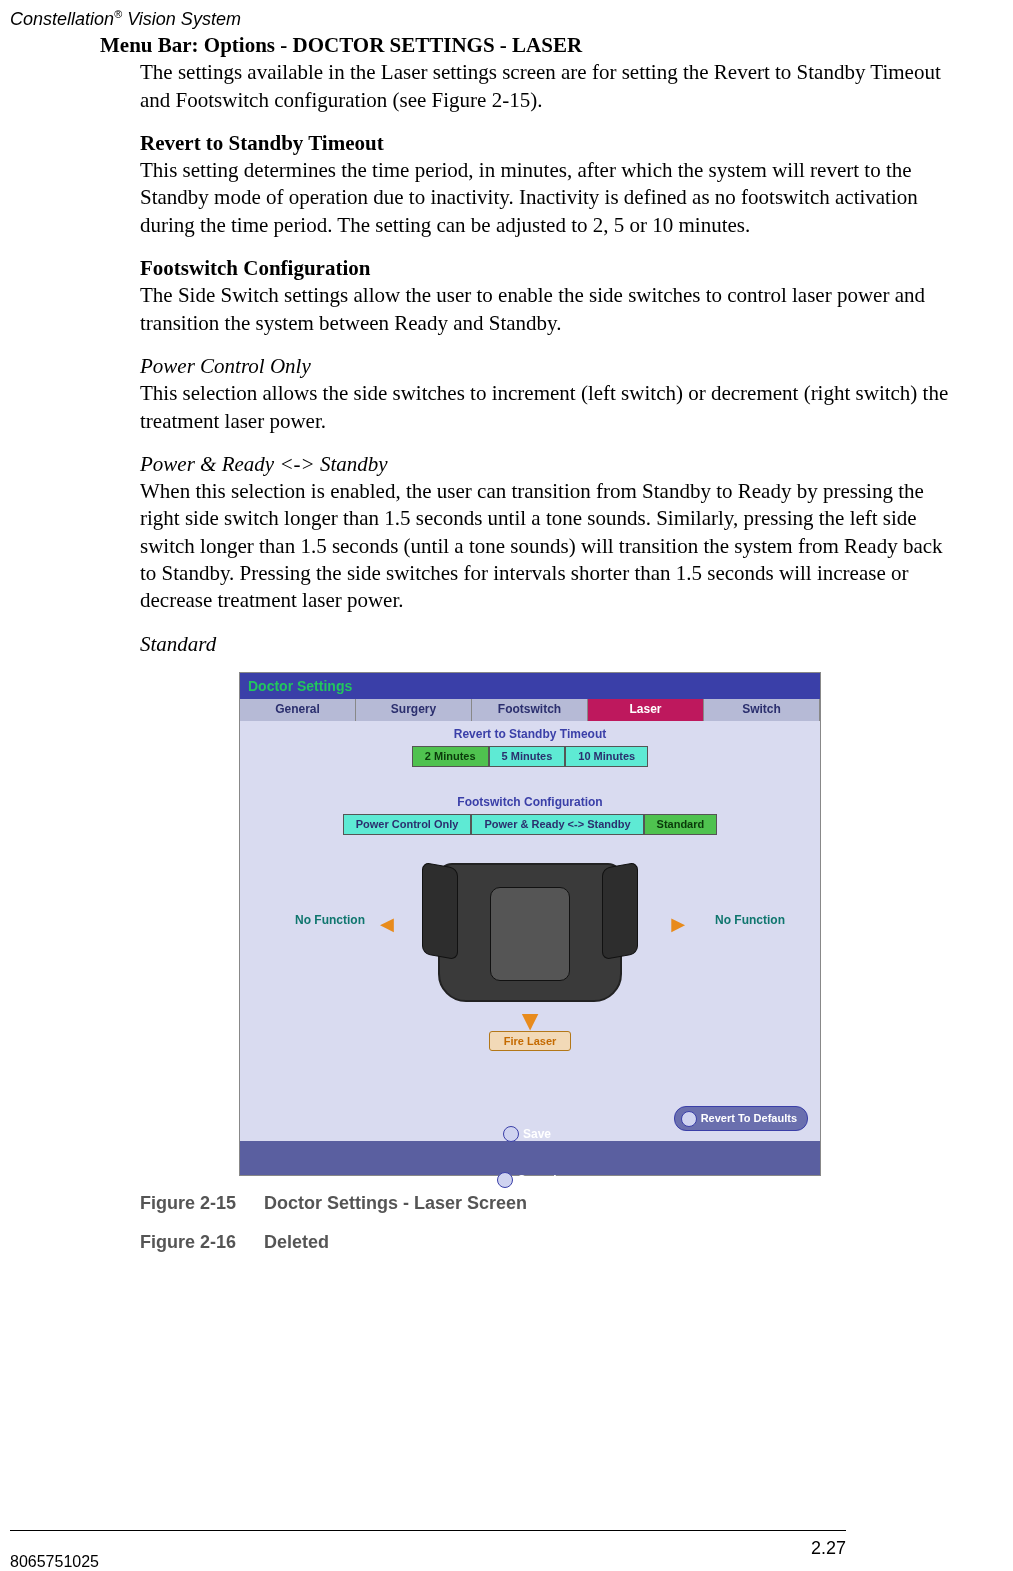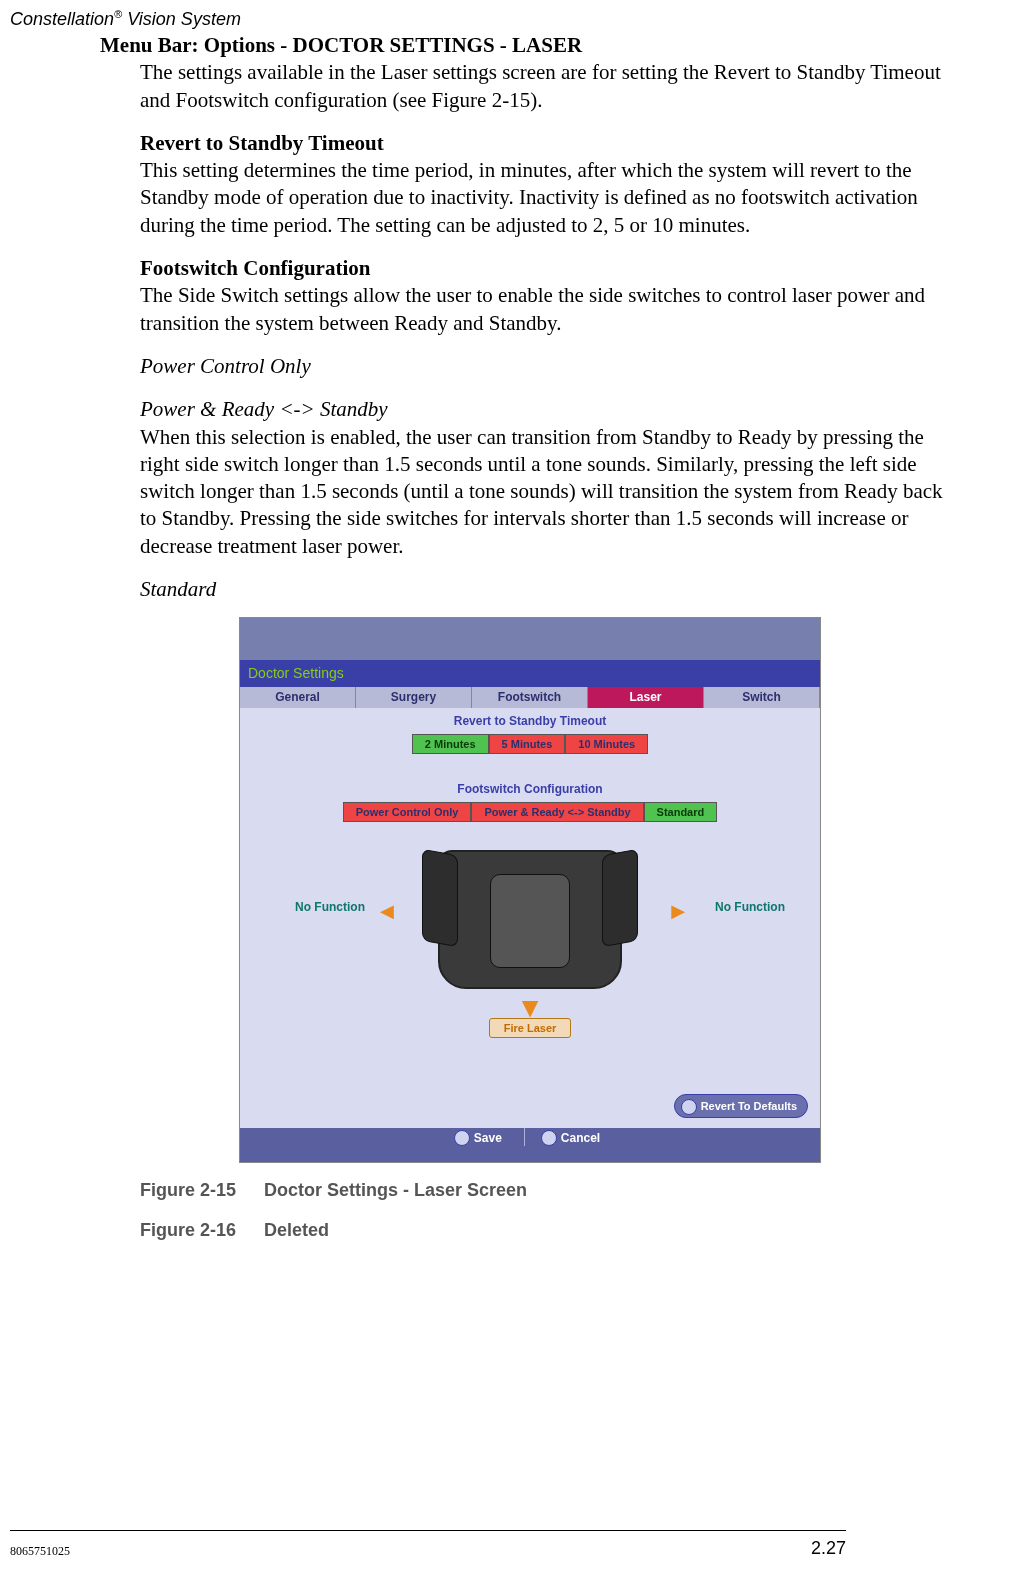--- a/index.html
+++ b/index.html
@@ -62,47 +62,46 @@
   .footer-line {
     position: absolute;
     left: 10px;
     right: 10px;
     bottom: 40px;
     border-top: 1px solid #000;
   }
   .footer-left {
     position: absolute;
     left: 10px;
-    bottom: 12px;
-    font-family: Liberation Serif, serif;
-    font-size: 12px;
+    bottom: 0;
+    font-family: Liberation Sans, sans-serif;
+    font-size: 16px;
   }
   .footer-right {
     position: absolute;
     right: 10px;
     bottom: 12px;
     font-family: Arial, Helvetica, sans-serif;
     font-size: 18px;
   }
 
   
   .figure {
     width: 580px;
     margin: 14px auto 0 auto;
     border: 1px solid #888;
     background: #767fae;
     font-family: Arial, Helvetica, sans-serif;
   }
   .ds-titlebar {
     background: #3a3fa8;
-    color: #84cc16;
-    font-weight: normal;
+    color: #22c55e;
+    font-weight: bold;
     font-size: 14px;
     padding: 4px 8px;
-    margin-top: 42px;
   }
   .ds-tabs {
     display: flex;
     background: #a8acc9;
   }
   .ds-tab {
     flex: 1;
     text-align: center;
     font-size: 12px;
     font-weight: bold;
@@ -131,21 +130,21 @@
     display: flex;
     justify-content: center;
     margin-top: 4px;
   }
   .seg {
     border: 1px solid #555;
     font-size: 11px;
     font-weight: bold;
     padding: 2px 12px;
     color: #2b2f6e;
-    background: #ef4444;
+    background: #5eead4;
   }
   .seg.sel {
     background: #4fc24f;
     color: #0a3a0a;
   }
   .pedal-area {
     position: relative;
     width: 100%;
     height: 230px;
     margin-top: 18px;
@@ -243,21 +242,23 @@
     width:14px; height:14px;
     border-radius:50%;
     background:#cfd3f0;
     border:1px solid #3a3fa8;
   }
   .ds-footer {
     background: #5a5fa0;
     height: 34px;
     display: flex;
     justify-content: center;
+    align-items: center;
     gap: 12px;
+    flex-direction: column;
   }
   .ds-foot-btn {
     color: #fff;
     font-size: 12px;
     font-weight: bold;
     padding: 3px 10px 3px 24px;
     position: relative;
   }
   .ds-foot-btn::before{
     content:"";
@@ -287,20 +288,21 @@
     <div class="menubar">Menu Bar: Options - DOCTOR SETTINGS - LASER</div>
     <div class="indent para">The settings available in the Laser settings screen are for setting the Revert to Standby Timeout and Footswitch configuration (see Figure 2-15).</div>
 
     <div class="indent section-head">Revert to Standby Timeout</div>
     <div class="indent para">This setting determines the time period, in minutes, after which the system will revert to the Standby mode of operation due to inactivity. Inactivity is defined as no footswitch activation during the time period. The setting can be adjusted to 2, 5 or 10 minutes.</div>
 
     <div class="indent section-head">Footswitch Configuration</div>
     <div class="indent para">The Side Switch settings allow the user to enable the side switches to control laser power and transition the system between Ready and Standby.</div>
 
     <div class="indent sub-italic">Power Control Only</div>
+    <div class="indent para">This selection allows the side switches to increment (left switch) or decrement (right switch) the treatment laser power.</div>
 
     <div class="indent sub-italic">Power &amp; Ready &lt;-&gt; Standby</div>
     <div class="indent para">When this selection is enabled, the user can transition from Standby to Ready by pressing the right side switch longer than 1.5 seconds until a tone sounds. Similarly, pressing the left side switch longer than 1.5 seconds (until a tone sounds) will transition the system from Ready back to Standby. Pressing the side switches for intervals shorter than 1.5 seconds will increase or decrease treatment laser power.</div>
 
     <div class="indent sub-italic">Standard</div>
 
     <div class="figure">
       <div class="ds-titlebar">Doctor Settings</div>
       <div class="ds-tabs">
         <div class="ds-tab">General</div>

